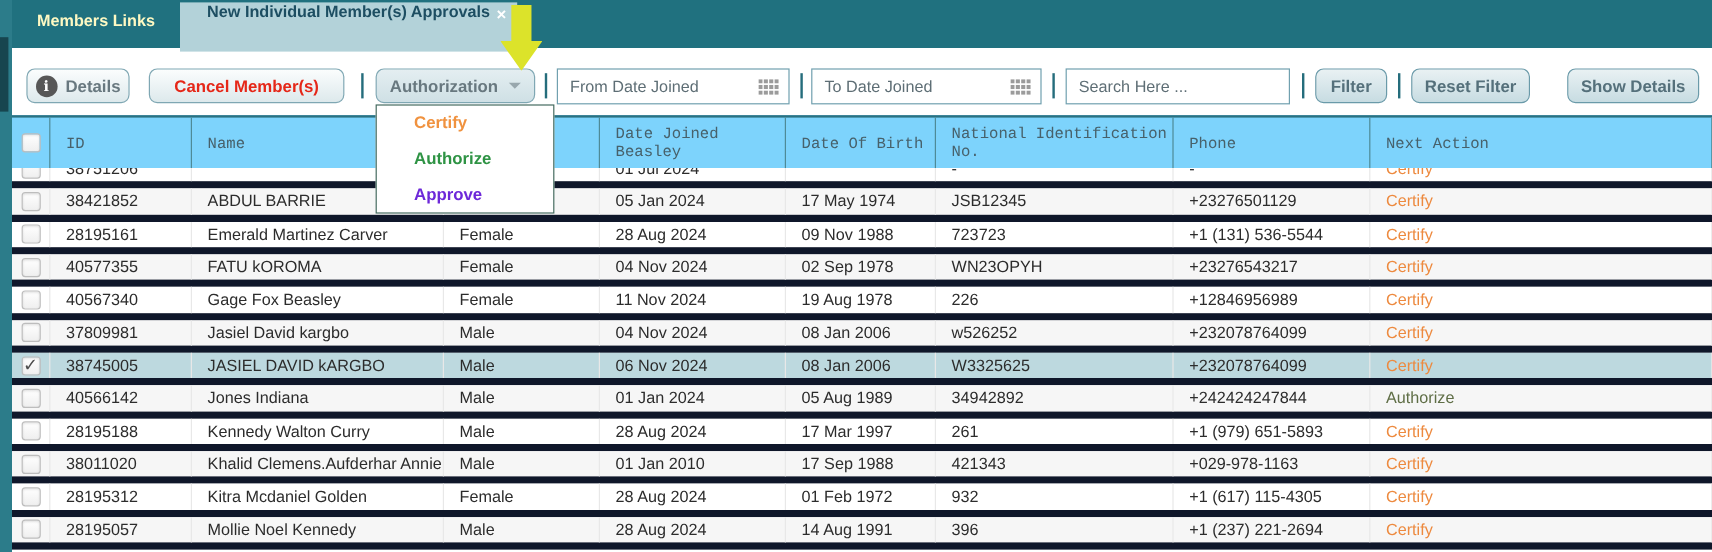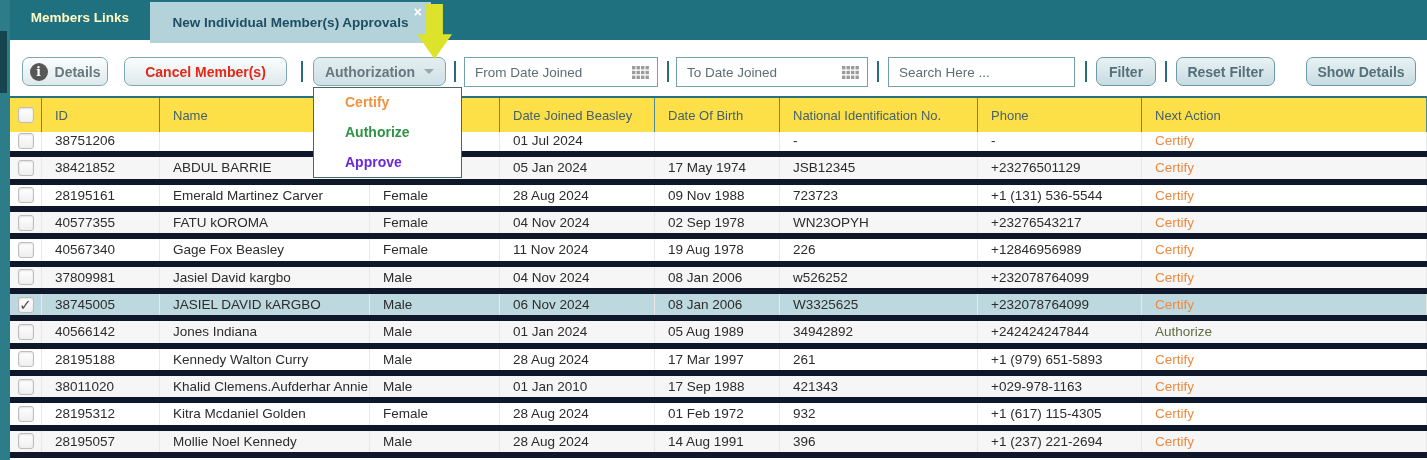--- a/index.html
+++ b/index.html
@@ -12,21 +12,21 @@
 
   
   .left-strip { position:absolute; left:0; top:0; width:10px; height:460px; background:#2c7c8a; z-index:5; }
   .strip-dark { position:absolute; left:0; top:31px; width:7px; height:62px; background:#17454f; }
 
   
   .tabbar { position:absolute; left:0; top:0; width:1427px; height:40px; background:#20717f; }
   .tab-inactive { position:absolute; left:10px; top:3px; width:140px; height:28px; display:flex; align-items:center; justify-content:center;
                   color:#fef9c3; font-weight:700; font-size:13.5px; cursor:pointer; }
   .tab-active { position:absolute; left:150px; top:2px; width:281px; height:41px; background:#b3d2d9; z-index:6;
-                display:flex; align-items:center; justify-content:center; color:#1d4e62; font-weight:600; font-size:13.5px; cursor:pointer; }
+                display:flex; align-items:flex-start; justify-content:center; color:#1d4e62; font-weight:600; font-size:13.5px; cursor:pointer; }
   .tab-close { position:absolute; top:3px; right:9px; color:#fff; font-size:14px; font-weight:700; line-height:1; cursor:pointer; }
 
   
   .toolbar { position:absolute; left:10px; top:40px; width:1417px; height:56px; background:#fff; }
   .tbtn { position:absolute; top:17px; height:29px; border-radius:7px; border:1px solid #7fa7b3;
           background:linear-gradient(#fbfdfd,#dde9ec); color:#68787f; font-size:14px; font-weight:600; font-family:inherit;
           display:flex; align-items:center; justify-content:center; gap:7px; cursor:pointer; padding:0; }
   .btn-details { left:12px; width:86px; }
   .btn-cancel  { left:114px; width:163px; color:#e52718; }
   .btn-auth    { left:303px; width:133px; background:linear-gradient(#e4eef1,#cfe0e5); }
@@ -50,21 +50,21 @@
   
   .dropdown { position:absolute; left:313px; top:87px; width:149px; height:91px; background:#fff; border:1px solid #456b60; z-index:30; }
   .dd-item { height:30px; line-height:29px; padding-left:31px; font-size:14px; font-weight:600; cursor:pointer; }
 
   
   .arrow { position:absolute; left:417px; top:4px; width:35px; height:55px; background:#dce32a; z-index:40;
            clip-path:polygon(26% 0,74% 0,74% 55%,100% 55%,50% 100%,0 55%,26% 55%);
            filter:drop-shadow(2px 2px 2px rgba(60,70,20,.45)); }
 
   
-  .thead { position:absolute; left:10px; top:96px; width:1417px; height:36px; background:#fde047; border-top:2px solid #2a7180; display:flex; z-index:2; }
+  .thead { position:absolute; left:10px; top:96px; width:1417px; height:44px; background:#7dd3fc; border-top:2px solid #2a7180; display:flex; z-index:2;font-family:Liberation Mono, monospace; }
   .hcell { display:flex; align-items:center; padding-left:13px; color:#47616b; font-size:13px; border-right:1px solid #4e8a97; cursor:pointer; }
   .hcell.cbcell { justify-content:center; padding-left:0; cursor:default; }
   .tbody { position:absolute; left:10px; top:130px; width:1417px; height:330px; background:#fff; }
   .trow { display:flex; height:27.33px; background:#fff; border-bottom:6px solid #0f172a; }
   .trow.even { background:#f6f6f6; }
   .trow.highlight { background:#bdd9df; }
   .cell { display:flex; align-items:center; padding-left:13px; font-size:13.5px; color:#2c2c2c; border-right:1px solid #e8e8e8;
           overflow:hidden; white-space:nowrap; }
   .cell.cbcell { justify-content:center; padding-left:0; }
   .c0{width:32px}.c1{width:118px}.c2{width:210px}.c3{width:130px}.c4{width:155px}.c5{width:125px}.c6{width:198px}.c7{width:164px}.c8{flex:1}

